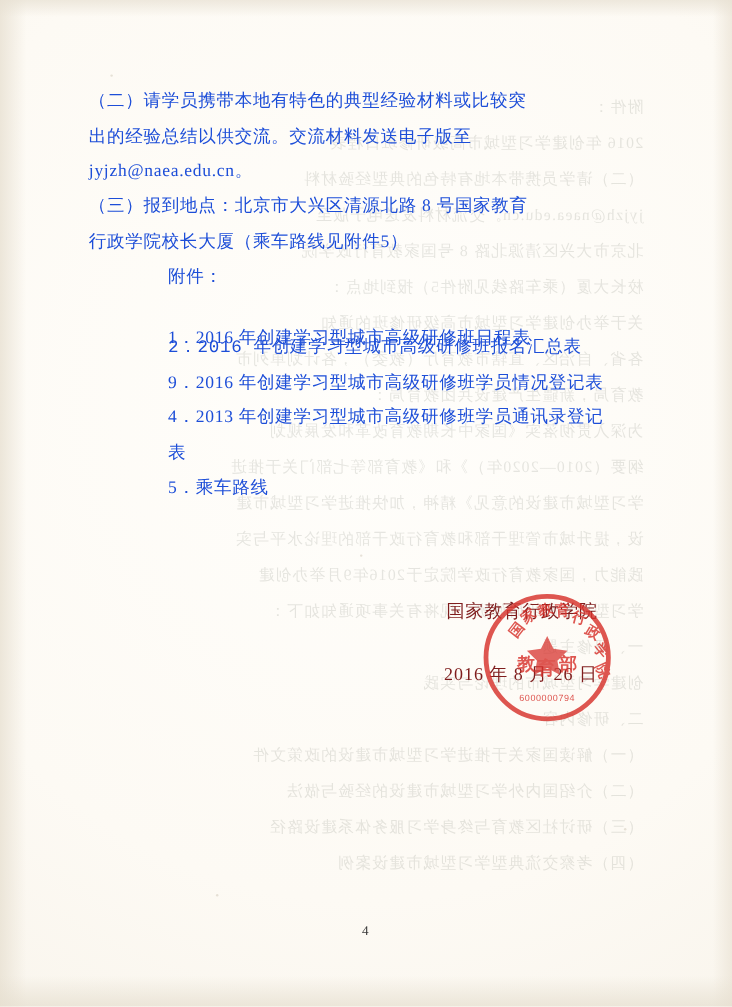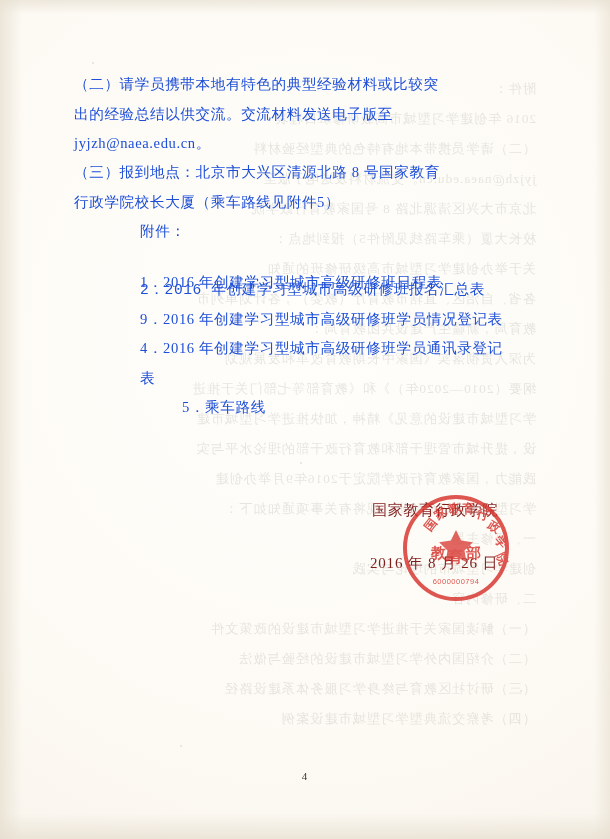--- a/index.html
+++ b/index.html
@@ -170,24 +170,24 @@
 行政学院校长大厦（乘车路线见附件5）</div>
 
     <div class="para" style="left:140px; top:217px;">附件：</div>
 
     <div class="para" style="left:140px; top:247px;margin-top:21px;">1．2016 年创建学习型城市高级研修班日程表</div>
 
     <div class="para" style="left:140px; top:276px;font-family:Liberation Mono, monospace;">2．2016 年创建学习型城市高级研修班报名汇总表</div>
 
     <div class="para" style="left:140px; top:305px;">9．2016 年创建学习型城市高级研修班学员情况登记表</div>
 
-    <div class="para" style="left:140px; top:334px; width:420px;">4．2016 年创建学习型城市高级研修班学员通讯录登记
+    <div class="para" style="left:140px; top:334px; width:420px;">4．2013 年创建学习型城市高级研修班学员通讯录登记
 表</div>
 
-    <div class="para" style="left:140px; top:393px;margin-left:42px;">5．乘车路线</div>
+    <div class="para" style="left:140px; top:393px;">5．乘车路线</div>
 
     <div class="sign-block" style="left:372px; top:495px;">国家教育行政学院</div>
 
     <div class="sign-block" style="left:370px; top:548px;">2016 年 8 月 26 日</div>
 
     <div class="seal">
       <svg width="112" height="112" viewBox="0 0 112 112" xmlns="http://www.w3.org/2000/svg">
         <g opacity="0.82">
           <circle cx="56" cy="56" r="51" fill="none" stroke="#d7322c" stroke-width="4"></circle>
           <g fill="#d7322c" font-family="Liberation Serif, serif" font-size="12" font-weight="bold">

